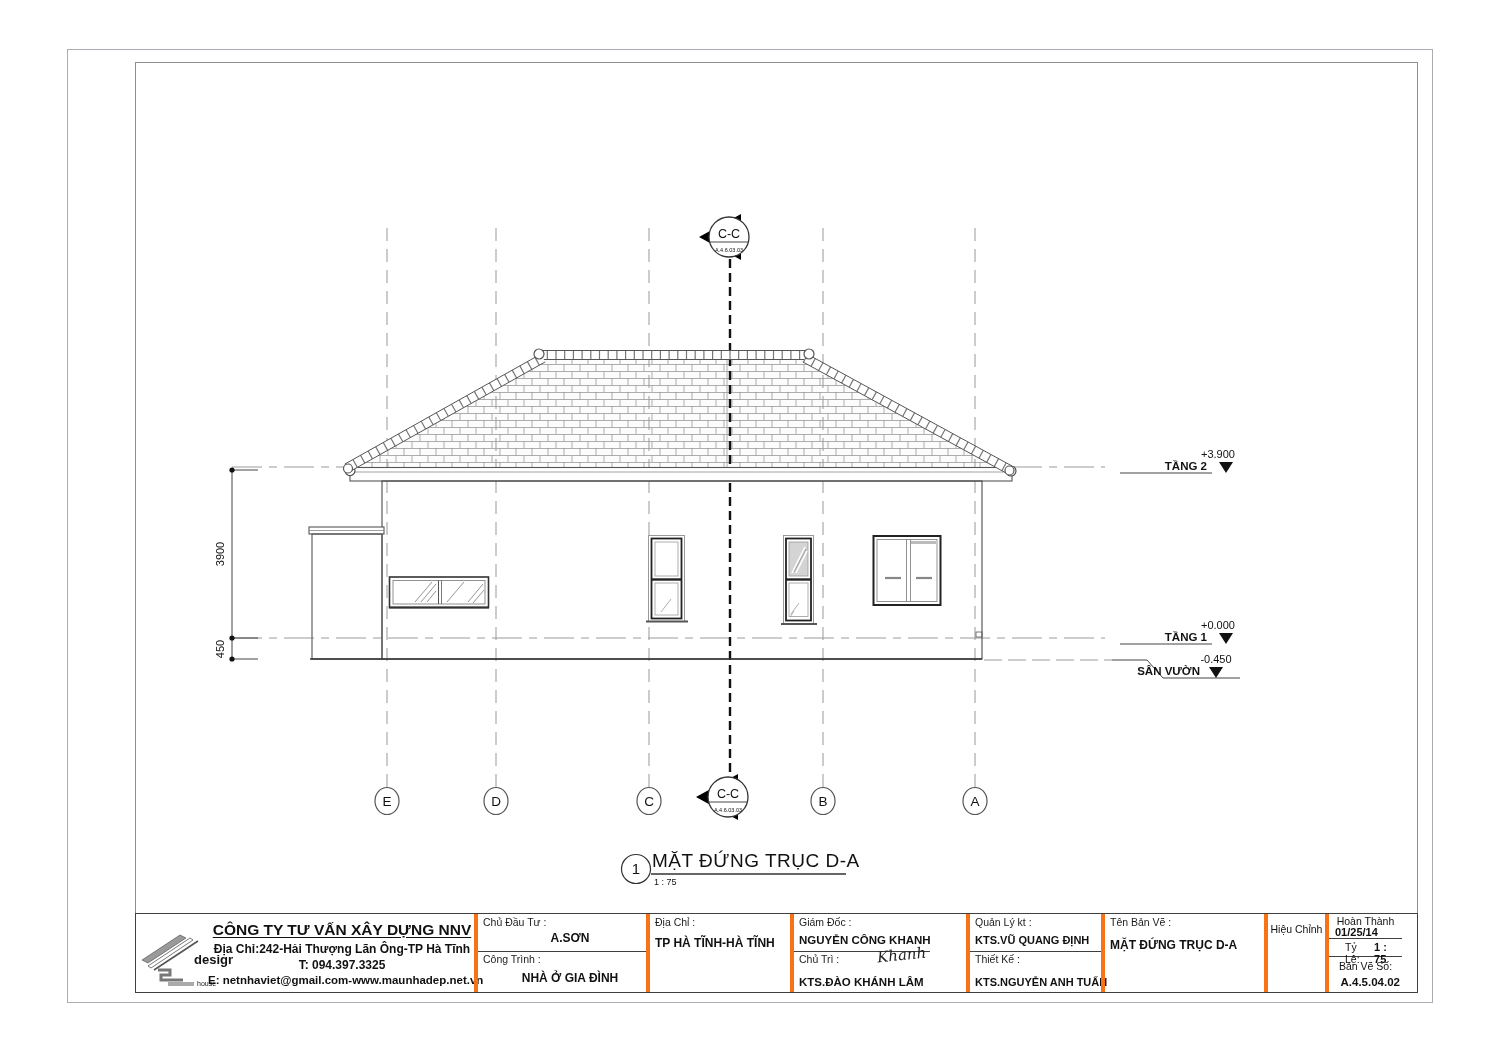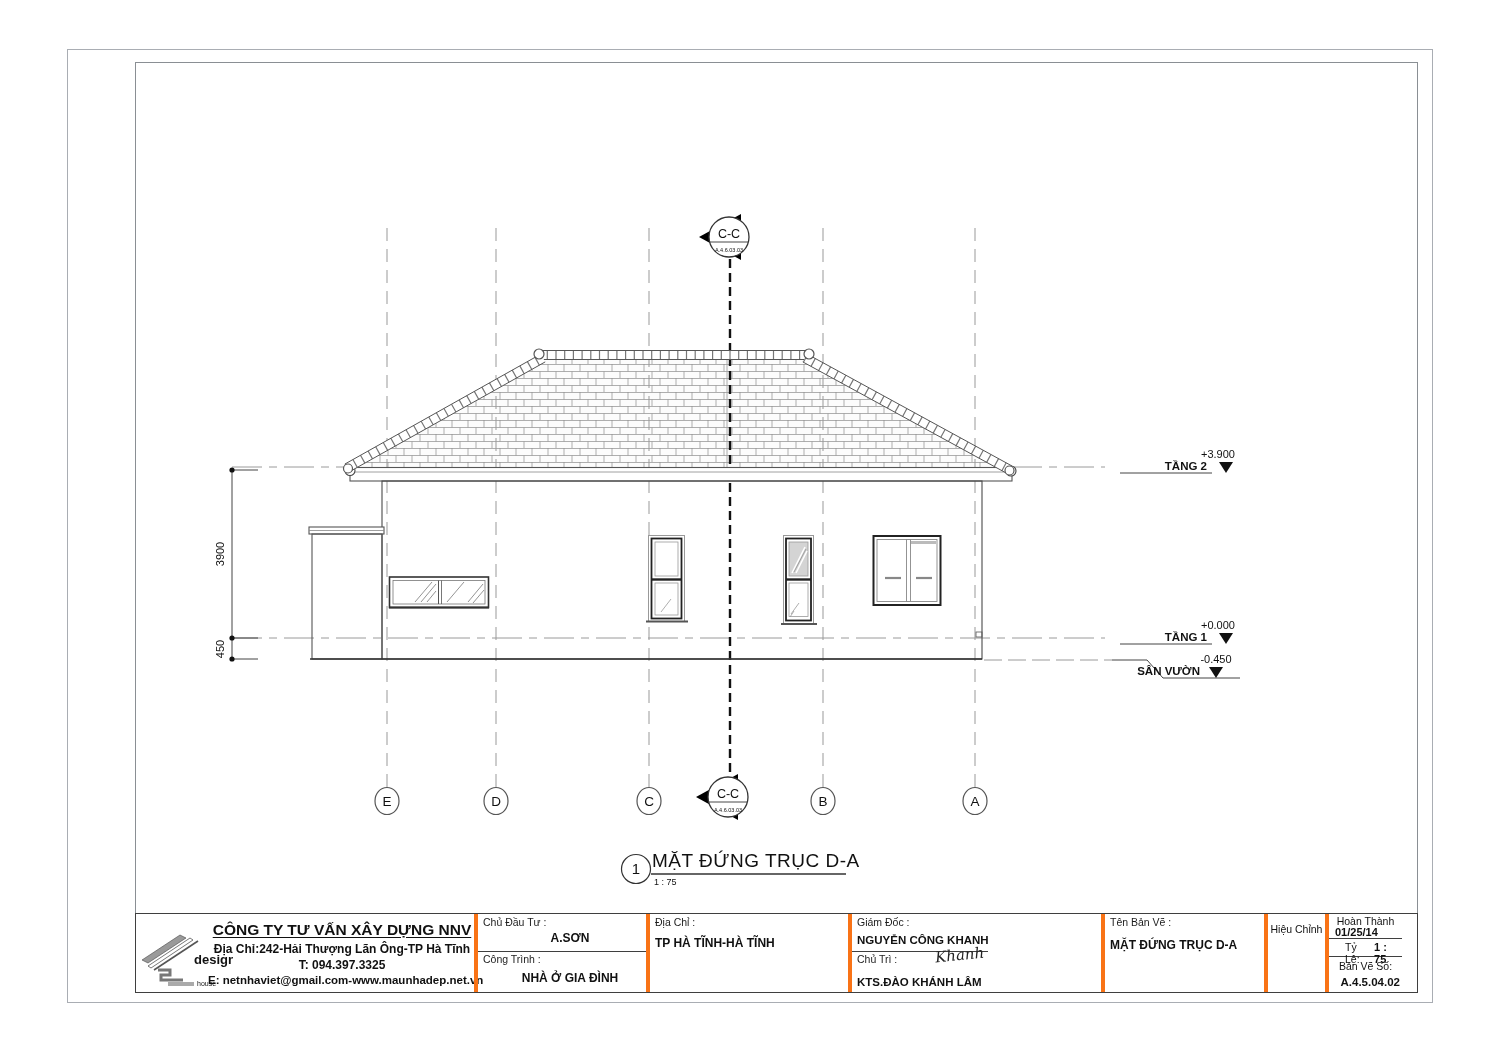--- a/index.html
+++ b/index.html
@@ -244,29 +244,36 @@
     <div class="tb-value" style="top:17px;">A.SƠN</div>
     <span class="tb-label lower">Công Trình :</span>
     <div class="tb-value" style="top:57px;">NHÀ Ở GIA ĐÌNH</div>
   </div>
 
   <div class="tb-cell" style="left:510px;width:180px;">
     <span class="tb-label">Địa Chỉ :</span>
     <div class="tb-value left" style="top:22px;">TP HÀ TĨNH-HÀ TĨNH</div>
   </div>
 
-  <div class="tb-cell" style="left:712px;width:140px;text-decoration:underline;">
+  <div class="tb-cell" style="left:654px;width:140px;text-decoration:underline;">
     <div class="tb-split" style="top:37px;"></div>
     <span class="tb-label">Giám Đốc :</span>
     <div class="tb-value left" style="top:20px;font-size:11.5px;">NGUYỄN CÔNG KHANH</div>
     <span class="tb-label lower">Chủ Trì :</span>
     <span class="signature">Khanh</span>
     <div class="tb-value left" style="top:62px;font-size:11.5px;">KTS.ĐÀO KHÁNH LÂM</div>
   </div>
 
+  <div class="tb-cell" style="left:830px;width:135px;">
+    <div class="tb-split" style="top:37px;"></div>
+    <span class="tb-label">Quản Lý kt :</span>
+    <div class="tb-value left" style="top:20px;font-size:11px;">KTS.VŨ QUANG ĐỊNH</div>
+    <span class="tb-label lower">Thiết Kế :</span>
+    <div class="tb-value left" style="top:62px;font-size:11px;">KTS.NGUYỄN ANH TUẤN</div>
+  </div>
 
   <div class="tb-cell" style="left:965px;width:163px;">
     <span class="tb-label">Tên Bản Vẽ :</span>
     <div class="tb-value left" style="top:24px;">MẶT ĐỨNG TRỤC D-A</div>
   </div>
 
   <div class="tb-cell" style="left:1128px;width:61px;">
     <div style="text-align:center;font-size:10.5px;margin-top:9px;">Hiệu Chỉnh</div>
   </div>
 

